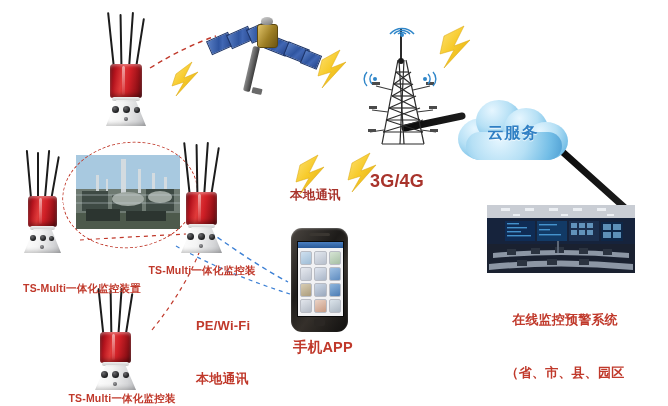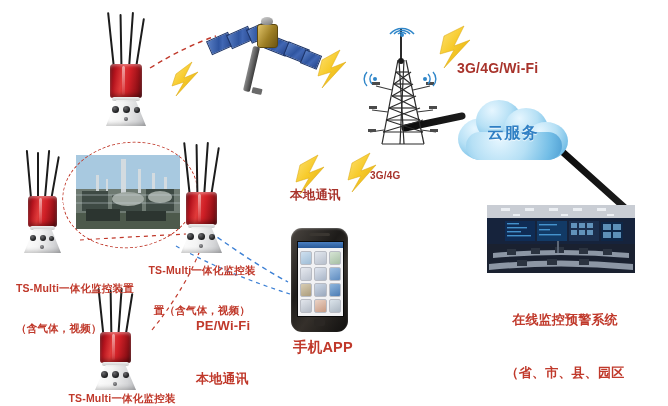--- a/index.html
+++ b/index.html
@@ -425,41 +425,38 @@
     <div class="dev-body" style="left:12px;top:44px;width:31px;height:31px;"></div>
     <div class="dev-collar" style="left:14px;top:74px;width:27px;height:4px;"></div>
     <div class="dev-base" style="left:7px;top:77px;width:41px;height:25px;clip-path:polygon(26% 0,74% 0,100% 100%,0 100%);"></div>
     <div class="dev-port" style="left:13px;top:83px;width:7px;height:7px;"></div>
     <div class="dev-port" style="left:24px;top:83px;width:7px;height:7px;"></div>
     <div class="dev-port" style="left:35px;top:84px;width:6px;height:6px;"></div>
     <div class="dev-dot" style="left:25px;top:94px;width:4px;height:4px;"></div>
   </div>
 
 
-  <div class="lbl" style="left:16px;top:256px;width:148px;font-size:10.5px;text-align:left;">
+  <div class="lbl" style="left:8px;top:256px;width:148px;font-size:10.5px;text-align:center;">
     <div>TS-Multi一体化监控装置</div>
-    <div>（含气体，视频）</div>
   </div>
 
   <div class="lbl" style="left:138px;top:238px;width:128px;font-size:10.5px;text-align:center;">
     <div>TS-Multi一体化监控装</div>
-    <div>置（含气体，视频）</div>
   </div>
 
   <div class="lbl" style="left:56px;top:366px;width:132px;font-size:10.5px;text-align:center;">
     <div>TS-Multi一体化监控装</div>
     
   </div>
 
 
-  <div class="lbl lbl-dark" style="left:457px;top:60px;font-size:14px;">3G/4G/Wi-Fi</div>
 
   <div class="lbl lbl-dark" style="left:290px;top:188px;font-size:12.5px;">本地通讯</div>
 
-  <div class="lbl lbl-dark" style="left:370px;top:170px;font-size:10px;">3G/4G</div>
+  <div class="lbl lbl-dark" style="left:370px;top:170px;font-size:18px;">3G/4G</div>
 
   <div class="lbl" style="left:196px;top:282px;font-size:13px;line-height:1.35;">
     <div>PE/Wi-Fi</div>
     <div>本地通讯</div>
   </div>
 
   <div class="lbl" style="left:293px;top:338px;font-size:14.5px;">手机APP</div>
 
   <div class="lbl" style="left:470px;top:276px;width:190px;font-size:13px;text-align:center;line-height:1.35;">
     <div>在线监控预警系统</div>

